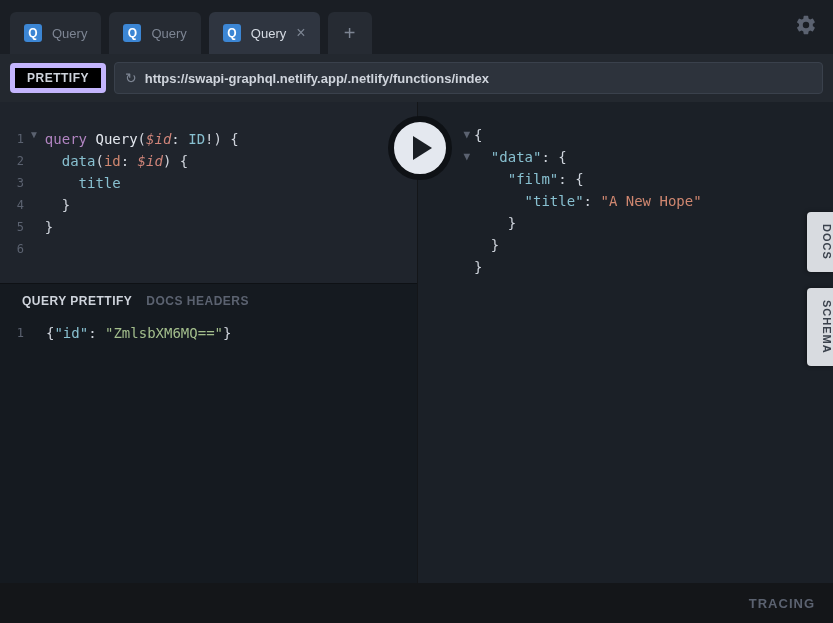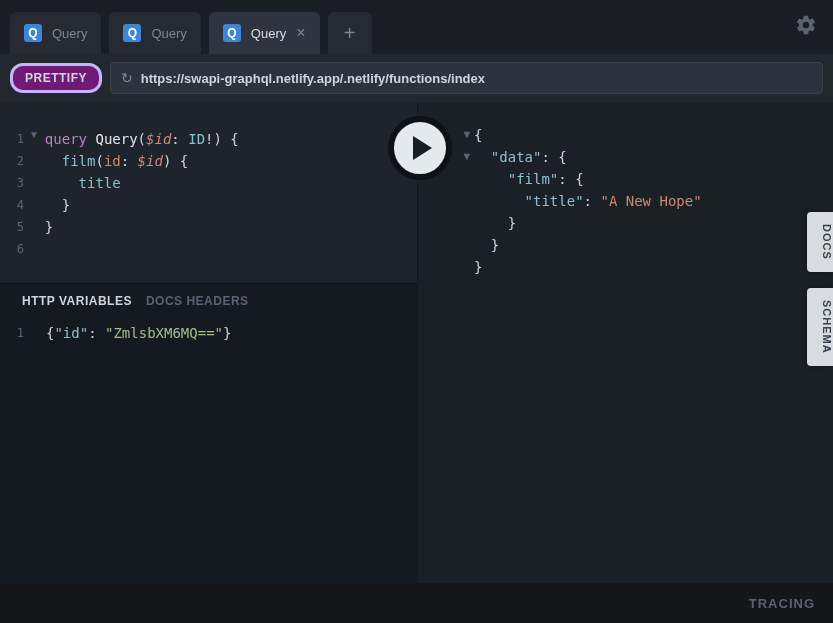--- a/index.html
+++ b/index.html
@@ -77,23 +77,23 @@
     height: 48px;
     background: #23282f;
     display: flex;
     align-items: center;
     padding: 0 10px;
     gap: 8px;
   }
   .btn {
     height: 30px;
     padding: 0 12px;
-    background: #701a75;
-    border: 3px solid #c4b5fd;
-    border-radius: 13px;
+    background: #000000;
+    border: 5px solid #c4b5fd;
+    border-radius: 4px;
     color: #cfd4dc;
     font-size: 12px;
     font-weight: 700;
     letter-spacing: 0.5px;
     display: inline-flex;
     align-items: center;
     cursor: pointer;
   }
   .url-wrap {
     flex: 1;
@@ -326,30 +326,30 @@
       <div class="gutter">
         <div>1</div>
         <div>2</div>
         <div>3</div>
         <div>4</div>
         <div>5</div>
         <div>6</div>
       </div>
       <span class="fold-arrow">▼</span>
       <div class="code">  <span class="tok-kw">query</span> <span class="tok-name">Query</span><span class="tok-punc">(</span><span class="tok-var">$id</span><span class="tok-punc">: </span><span class="tok-type">ID</span><span class="tok-punc">!</span><span class="tok-punc">) </span><span class="tok-punc">{</span>
-    <span class="tok-field">film</span><span class="tok-punc">(</span><span class="tok-attr">id</span><span class="tok-punc">: </span><span class="tok-var">$id</span><span class="tok-punc">) {</span>
+    <span class="tok-field">data</span><span class="tok-punc">(</span><span class="tok-attr">id</span><span class="tok-punc">: </span><span class="tok-var">$id</span><span class="tok-punc">) {</span>
       <span class="tok-field">title</span>
     <span class="tok-punc">}</span>
   <span class="tok-punc">}</span>
 </div>
     </div>
 
     <div class="vars-panel">
       <div class="vars-tabs">
-        <span class="vt active">HTTP VARIABLES</span>
+        <span class="vt active">QUERY PRETTIFY</span>
         <span class="vt">DOCS HEADERS</span>
       </div>
       <div class="vars-body">
         <div class="gutter">
           <div>1</div>
         </div>
         <div class="code"><span class="tok-punc">{</span><span class="tok-key">"id"</span><span class="tok-punc">: </span><span class="tok-str">"ZmlsbXM6MQ=="</span><span class="tok-punc">}</span></div>
       </div>
     </div>
 

